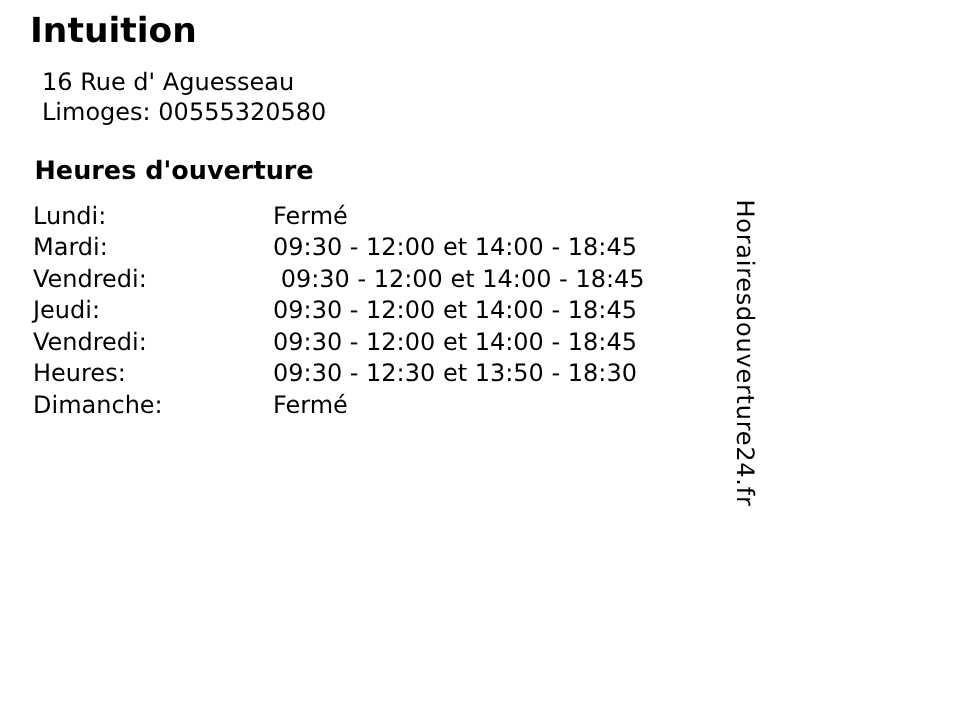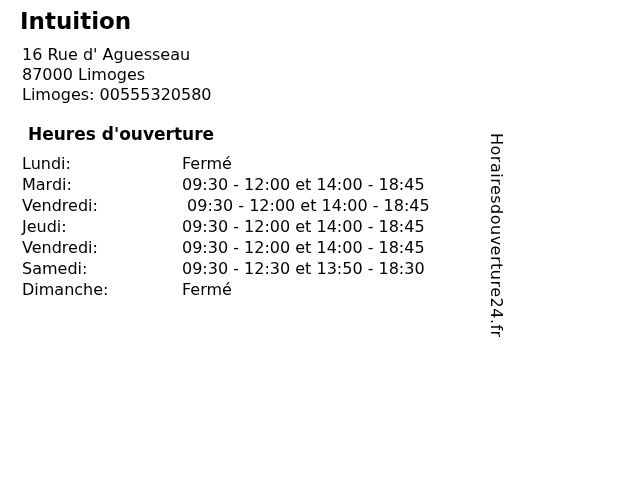--- a/index.html
+++ b/index.html
@@ -19,27 +19,27 @@
   .page-title {
     margin: 0;
     padding: 8px 0 0 20px;
     font-size: 23px;
     font-weight: bold;
     line-height: 27px;
     white-space: nowrap;
   }
   .contact {
     margin-top: 10px;
-    padding-left: 22px;
+    padding-left: 28px;
     font-size: 16px;
     line-height: 20px;
     white-space: nowrap;
   }
   .hours-heading {
-    margin: 19px 0 0 8px;
+    margin: 19px 0 0 3px;
     padding-left: 20px;
     font-size: 17px;
     font-weight: bold;
     line-height: 20px;
     white-space: nowrap;
   }
   .hours-table {
     margin-top: 9px;
     padding-left: 22px;
     font-size: 16px;
@@ -71,21 +71,20 @@
 </style>
 </head>
 <body>
 
 <div class="page">
 
   <h1 class="page-title">Intuition</h1>
 
   <div class="contact">
     <div>16 Rue d' Aguesseau</div>
-    <div>87000 Limoges</div>
     <div><span>Limoges:</span> <span>00555320580</span></div>
   </div>
 
   <h2 class="hours-heading">Heures d'ouverture</h2>
 
   <div class="hours-table" id="hours-table">
       <div class="hours-row">
         <span class="day-label">Lundi:</span>
         <span class="time-value">Fermé</span>
       </div>
@@ -99,21 +98,21 @@
       </div>
       <div class="hours-row">
         <span class="day-label">Jeudi:</span>
         <span class="time-value">09:30 - 12:00 et 14:00 - 18:45</span>
       </div>
       <div class="hours-row">
         <span class="day-label">Vendredi:</span>
         <span class="time-value">09:30 - 12:00 et 14:00 - 18:45</span>
       </div>
       <div class="hours-row">
-        <span class="day-label">Samedi:</span>
+        <span class="day-label">Heures:</span>
         <span class="time-value">09:30 - 12:30 et 13:50 - 18:30</span>
       </div>
       <div class="hours-row">
         <span class="day-label">Dimanche:</span>
         <span class="time-value">Fermé</span>
       </div>
     </div>
 
   <div class="watermark">Horairesdouverture24.fr</div>
 

